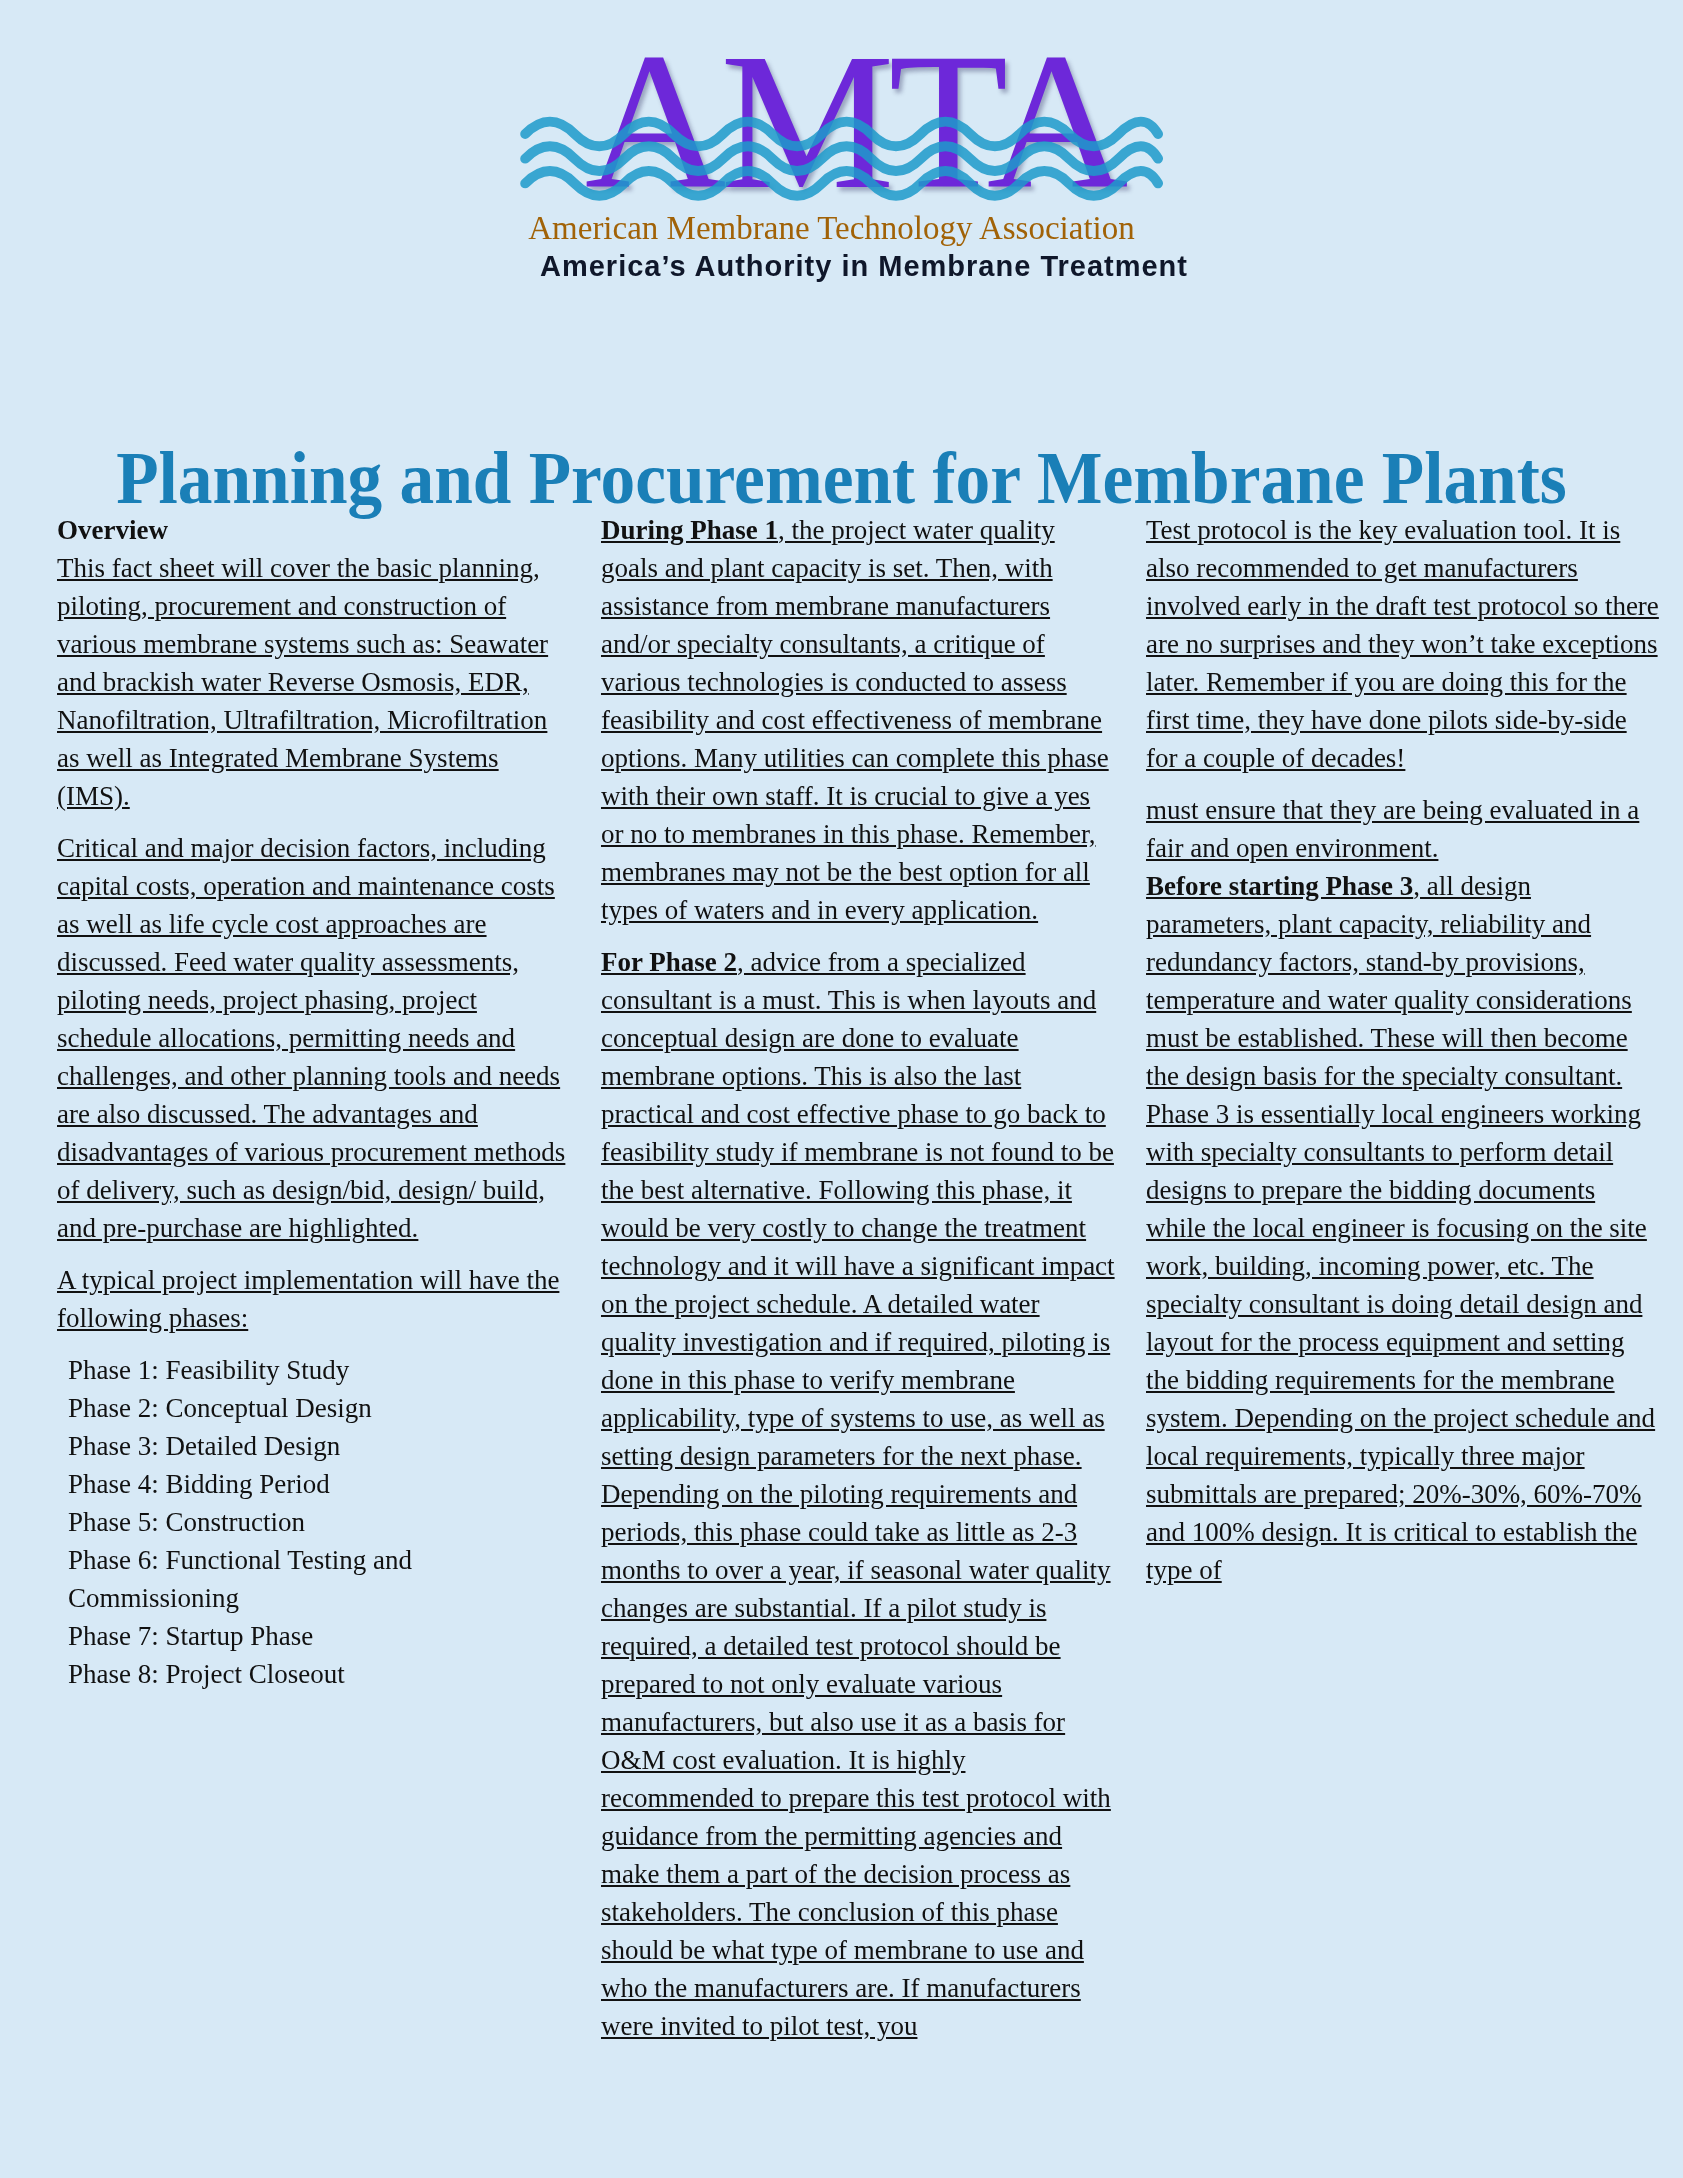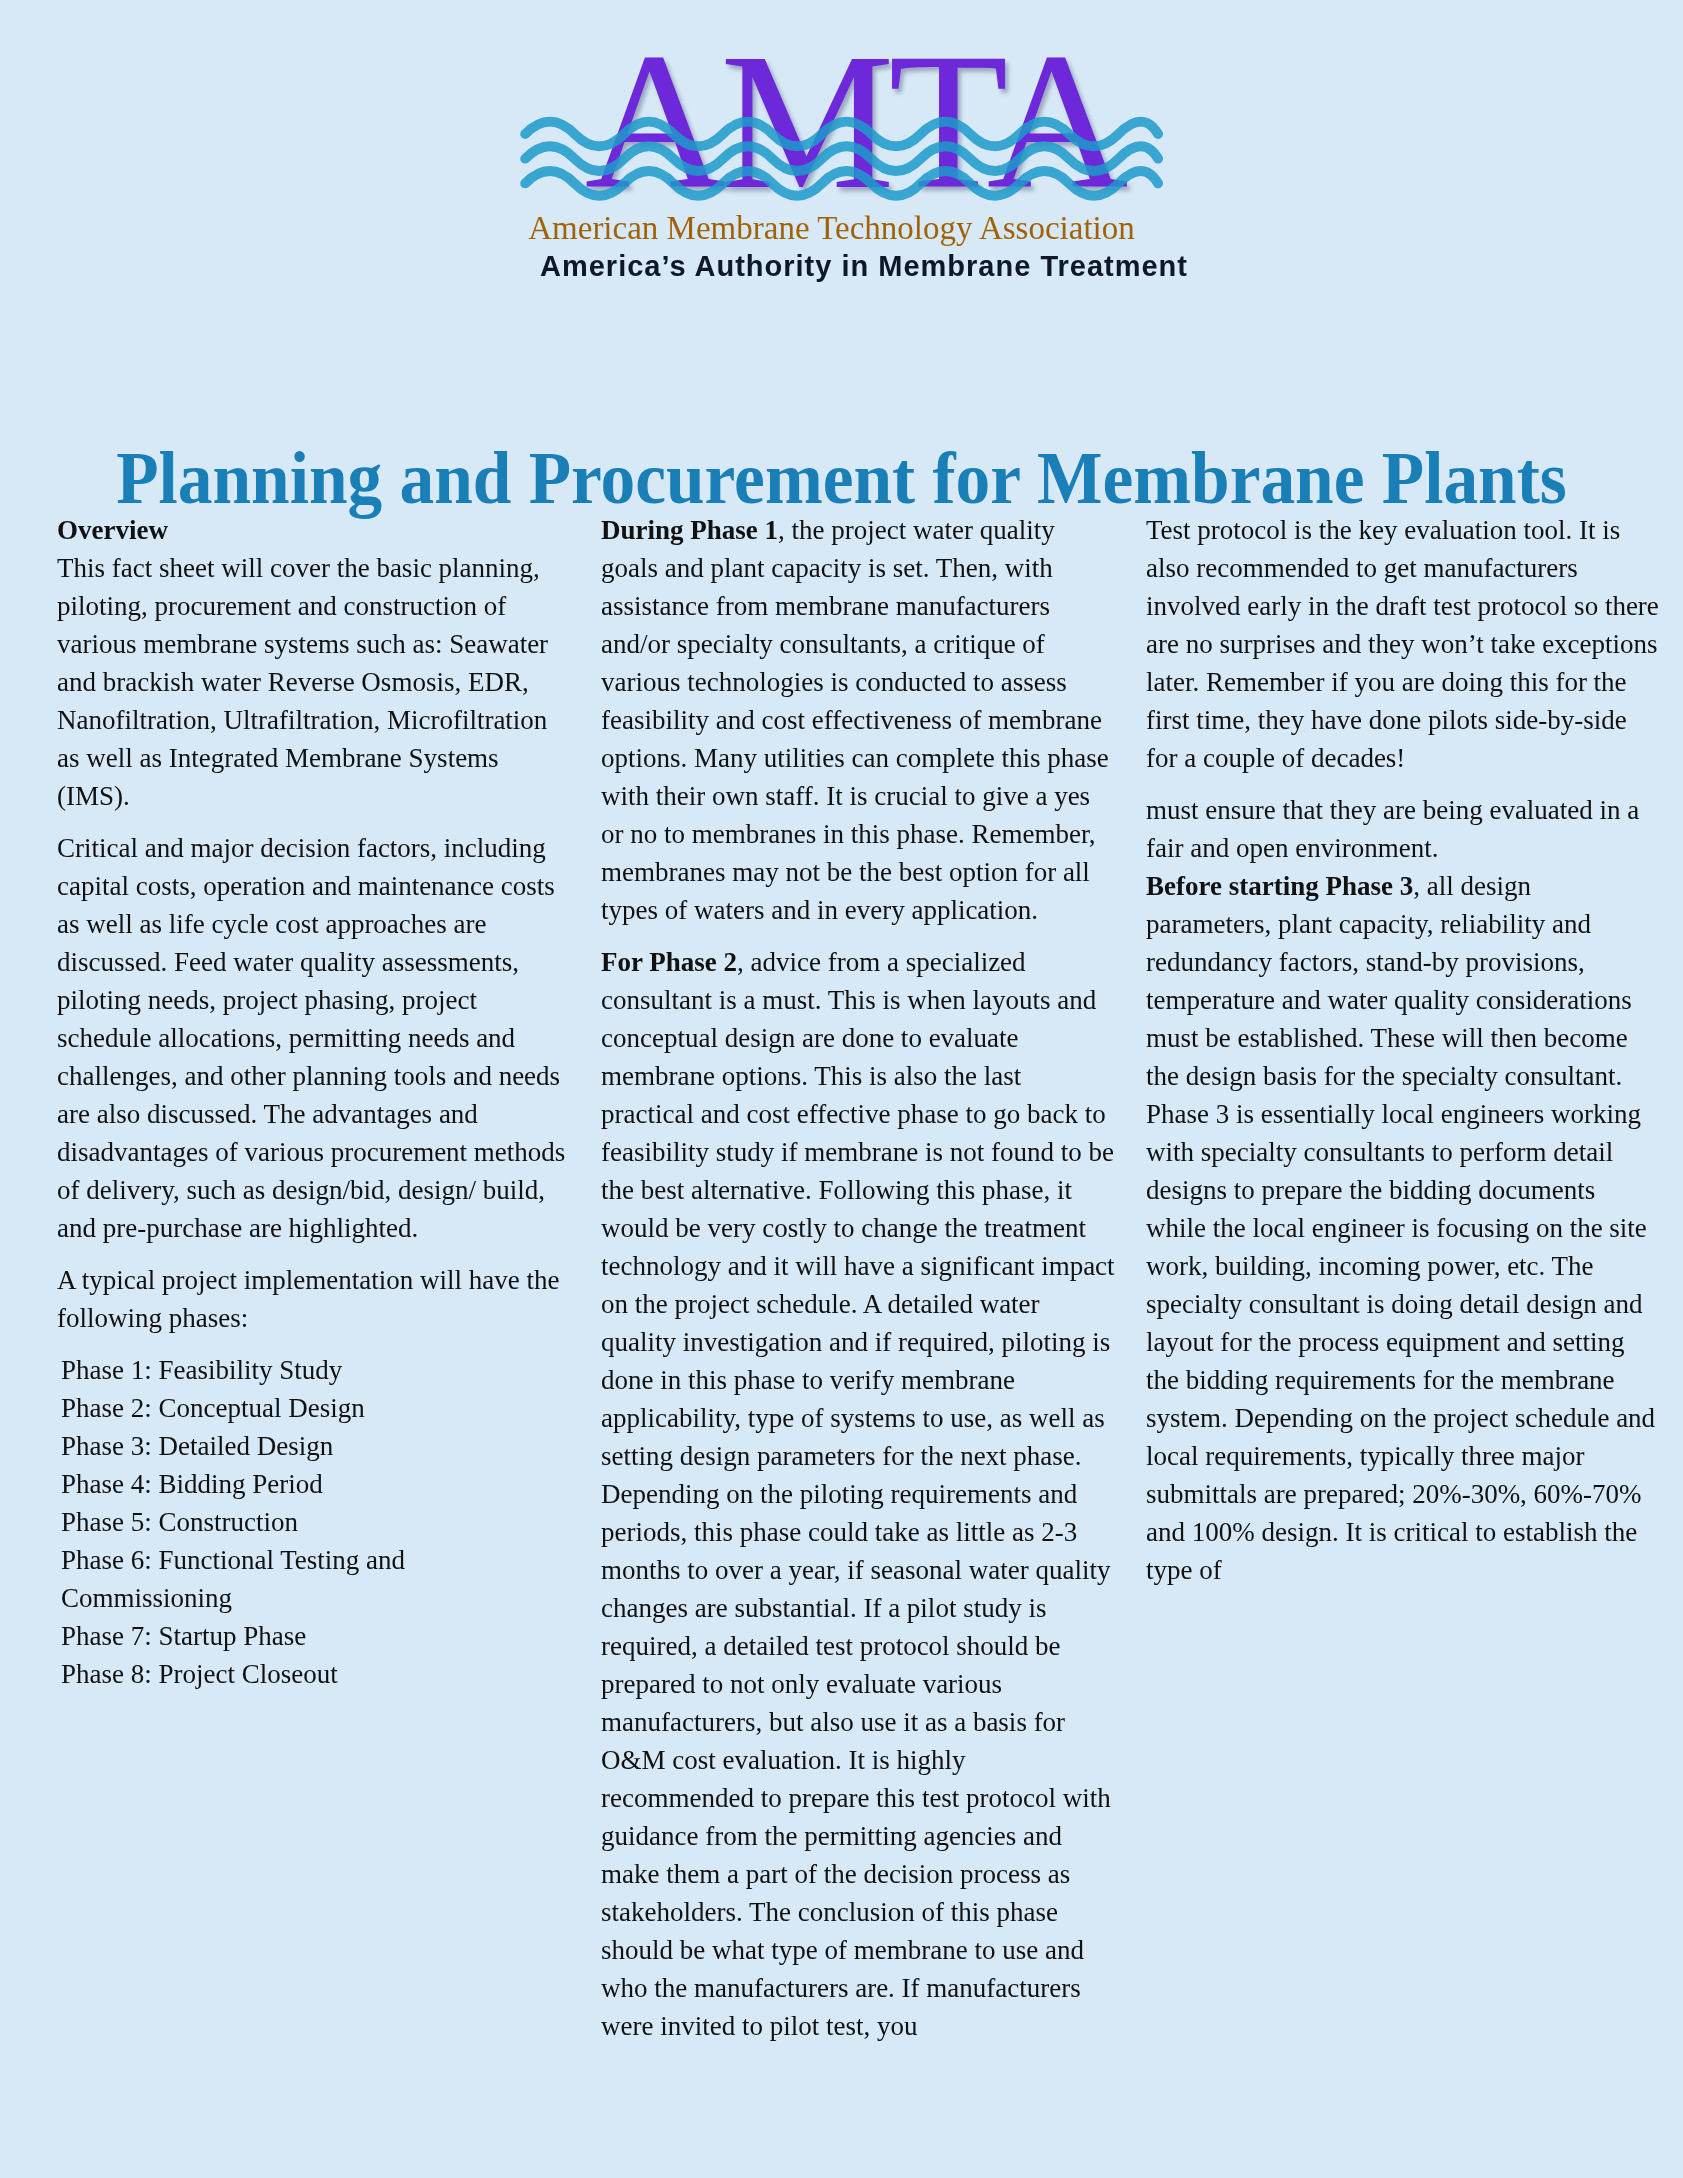--- a/index.html
+++ b/index.html
@@ -39,24 +39,24 @@
     font-size: 73px; color: #1a7fb7; white-space: nowrap;
     transform: scaleX(0.95); transform-origin: center;
   }
   .col {
     position: absolute; top: 511px; width: 515px;
     font-size: 27px; line-height: 38px;
   }
   .col1 { left: 57px; }
   .col2 { left: 601px; }
   .col3 { left: 1146px; width: 515px; }
-  .col p { margin: 0 0 14px 0; }
+  .col p { margin: 0 0 14px 0; text-decoration: underline; }
   .col h3 { margin: 0; font-size: 27px; font-weight: bold; line-height: 38px; }
   .col b { font-weight: bold; }
-  .phase-list { list-style: none; margin: 4px; padding: 0; }
+  .phase-list { list-style: none; margin: 11px; padding: 0; }
   .phase-list li { margin: 0; }
 </style>
 </head>
 <body>
 
 <div class="logo">
   <div class="logo-letters">AMTA</div>
   <svg width="713" height="178" style="opacity:0.85" viewBox="0 0 720 180">
     <g fill="none" stroke="#1e9bcb" stroke-width="10" stroke-linecap="round">
       <path d="M30,95 q25,-25 50,0 t50,0 t50,0 t50,0 t50,0 t50,0 t50,0 t50,0 t50,0 t50,0 t50,0 t50,0 t40,0"></path>

